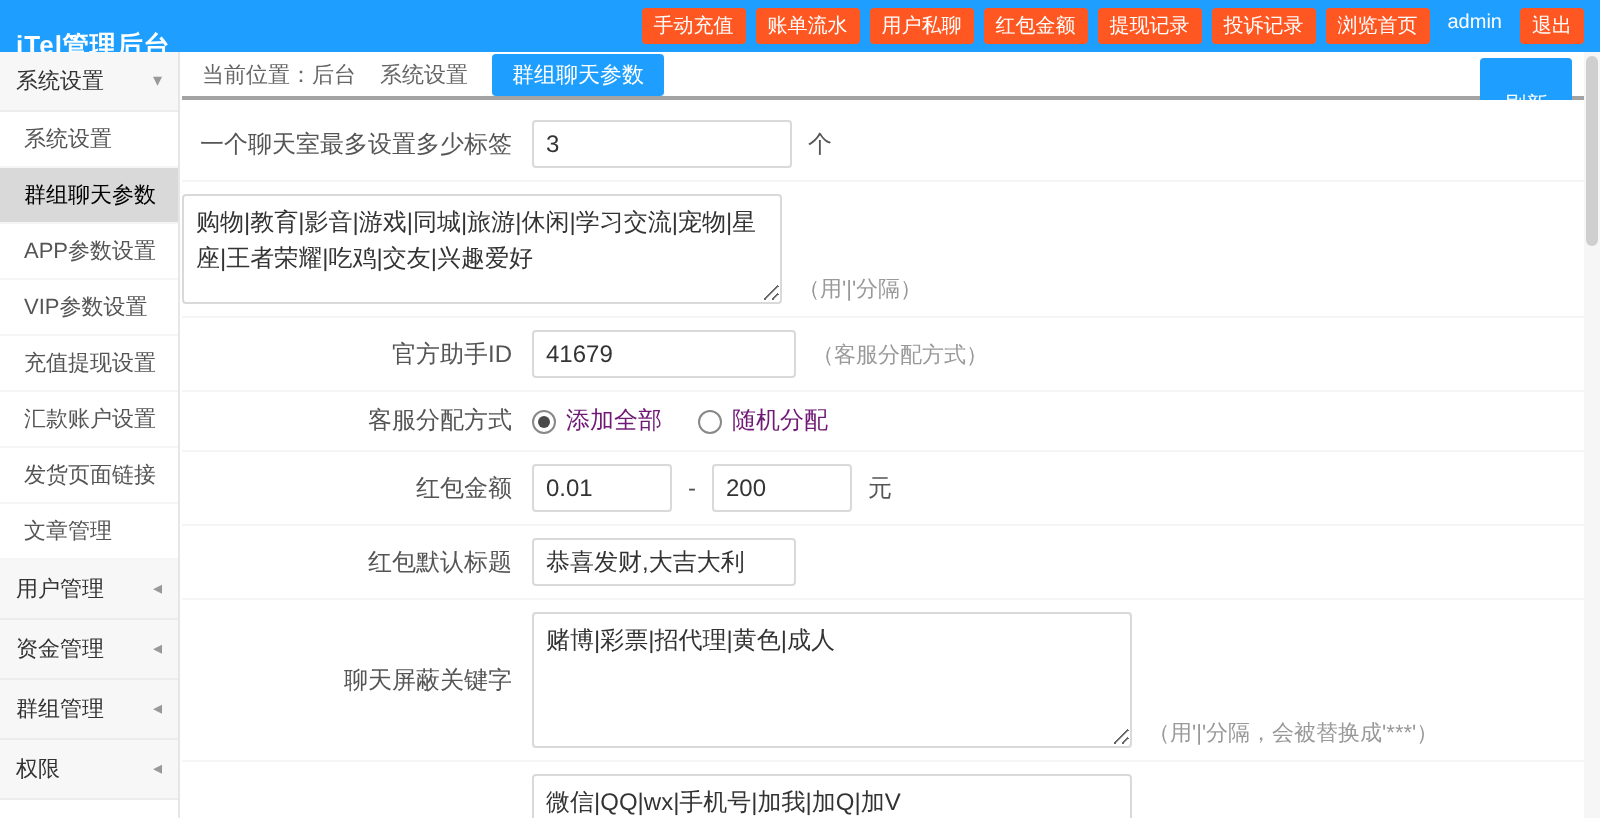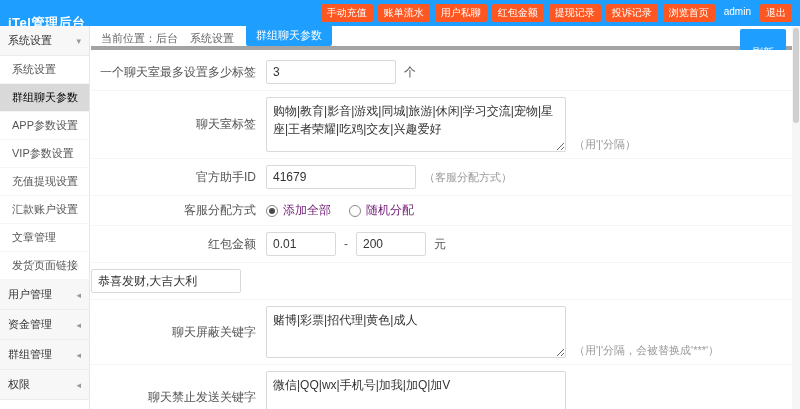--- a/index.html
+++ b/index.html
@@ -16,44 +16,44 @@
   
   .sidebar { position:absolute; left:0; top:26px; bottom:0; width:90px; background:#fff; border-right:1px solid #e6e6e6; font-size:11px; }
   .side-group-header { padding:7px 8px; color:#333; background:#f7f7f7; border-bottom:1px solid #ececec; cursor:pointer;
                        display:flex; justify-content:space-between; align-items:center; }
   .side-group-header .arrow { color:#999; font-size:9px; }
   .side-sub { }
   .side-item { padding:6px 6px 6px 12px; color:#555; cursor:pointer; border-bottom:1px solid #f5f5f5; white-space:nowrap; overflow:hidden; }
   .side-item.active { background:#d9d9d9; color:#000; }
 
   
-  .crumbbar { position:absolute; left:91px; right:8px; top:26px; height:24px; background:#fff; border-bottom:4px solid #a3a3a3;
-              display:flex; align-items:flex-end; font-size:11px; padding-left:10px; }
+  .crumbbar { position:absolute; left:91px; right:8px; top:26px; height:24px; background:#fff; border-bottom:2px solid #a3a3a3;
+              display:flex; align-items:center; font-size:11px; padding-left:10px; }
   .crumb-loc { color:#666; }
   .crumb-tab { color:#666; margin-left:12px; cursor:pointer; }
   .crumb-tab.active { background:#1E9FFF; color:#fff; padding:3px 10px; border-radius:2px; }
   .refresh-btn { position:absolute; right:6px; top:3px; background:#1E9FFF; color:#fff; font-size:11px;
                  padding:16px 12px; border-radius:2px; border:none; cursor:pointer; }
 
   
   .content { position:absolute; left:91px; right:8px; top:50px; bottom:0; background:#fff; overflow:hidden; padding-top:4px; }
   .frow { display:flex; align-items:center; padding:6px 0; border-bottom:1px solid #f5f5f5; }
   .frow:last-child { border-bottom:none; }
   .flabel { width:175px; min-width:175px; text-align:right; padding-right:10px; color:#555; font-size:12px; }
   .fctrl { display:flex; align-items:flex-end; }
   .fctrl-mid { display:flex; align-items:center; }
   input[type=text] { height:24px; border:1px solid #d9d9d9; border-radius:2px; padding:0 6px; font-size:12px; color:#333;
                      font-family:"Liberation Sans","DejaVu Sans",sans-serif; outline:none; }
   textarea { border:1px solid #d9d9d9; border-radius:2px; padding:4px 6px; font-size:12px; color:#333; line-height:1.5;
              font-family:"Liberation Sans","DejaVu Sans",sans-serif; outline:none; width:300px; }
   .unit { font-size:12px; color:#555; margin-left:8px; }
   .hint { font-size:11px; color:#999; margin-left:8px; white-space:nowrap;text-align:center; }
   .dash { margin:0 8px; color:#555; font-size:12px; }
-  .w130 { width:130px; } .w150 { width:150px; } .w70 { width:70px; }
-  .h55 { height:55px; } .h60 { height:52px; }
+  .w130 { width:130px; } .w150 { width:132px; } .w70 { width:70px; }
+  .h55 { height:55px; } .h60 { height:68px; }
 
   
   .radio-wrap { display:flex; align-items:center; margin-right:18px; cursor:pointer; font-size:12px; color:#701a75; }
   .radio { width:12px; height:12px; border:1px solid #888; border-radius:50%; display:inline-block; position:relative; margin-right:5px; background:#fff; }
   .radio.checked::after { content:''; position:absolute; left:2px; top:2px; right:2px; bottom:2px; background:#4a4a4a; border-radius:50%; }
 
   
   .vscroll { position:absolute; right:0; top:26px; bottom:0; width:8px; background:#f6f6f6; }
   .vscroll-thumb { position:absolute; top:2px; left:1px; width:6px; height:95px; background:#cfcfcf; border-radius:3px; cursor:pointer; }
 </style>
@@ -80,22 +80,22 @@
     <span>系统设置</span>
     <span class="arrow">▾</span>
   </div>
   <div class="side-sub">
     <div class="side-item">系统设置</div>
     <div class="side-item active">群组聊天参数</div>
     <div class="side-item">APP参数设置</div>
     <div class="side-item">VIP参数设置</div>
     <div class="side-item">充值提现设置</div>
     <div class="side-item">汇款账户设置</div>
+    <div class="side-item">发货页面链接</div>
     <div class="side-item">文章管理</div>
-    <div class="side-item">发货页面链接</div>
   </div>
   <div class="side-group-header">
     <span>用户管理</span>
     <span class="arrow">◂</span>
   </div>
   <div class="side-group-header">
     <span>资金管理</span>
     <span class="arrow">◂</span>
   </div>
   <div class="side-group-header">
@@ -119,21 +119,20 @@
 
   <div class="frow">
     <div class="flabel">一个聊天室最多设置多少标签</div>
     <div class="fctrl-mid">
       <input type="text" class="w130" value="3" style="">
       <span class="unit">个</span>
     </div>
   </div>
 
   <div class="frow">
-    <div class="flabel">聊天室标签</div>
     <div class="fctrl">
       <textarea class="h55" style="">购物|教育|影音|游戏|同城|旅游|休闲|学习交流|宠物|星座|王者荣耀|吃鸡|交友|兴趣爱好</textarea>
       <span class="hint">（用'|'分隔）</span>
     </div>
   </div>
 
   <div class="frow">
     <div class="flabel">官方助手ID</div>
     <div class="fctrl-mid">
       <input type="text" class="w150" value="41679" style="">
@@ -159,20 +158,21 @@
     <div class="flabel">红包金额</div>
     <div class="fctrl-mid">
       <input type="text" class="w70" value="0.01" style="">
       <span class="dash">-</span>
       <input type="text" class="w70" value="200" style="">
       <span class="unit">元</span>
     </div>
   </div>
 
   <div class="frow">
+    <div class="flabel">红包默认标题</div>
     <div class="fctrl-mid">
       <input type="text" class="w150" value="恭喜发财,大吉大利" style="">
     </div>
   </div>
 
   <div class="frow">
     <div class="flabel">聊天屏蔽关键字</div>
     <div class="fctrl">
       <textarea class="h60" style="">赌博|彩票|招代理|黄色|成人</textarea>
       <span class="hint">（用'|'分隔，会被替换成'***'）</span>

